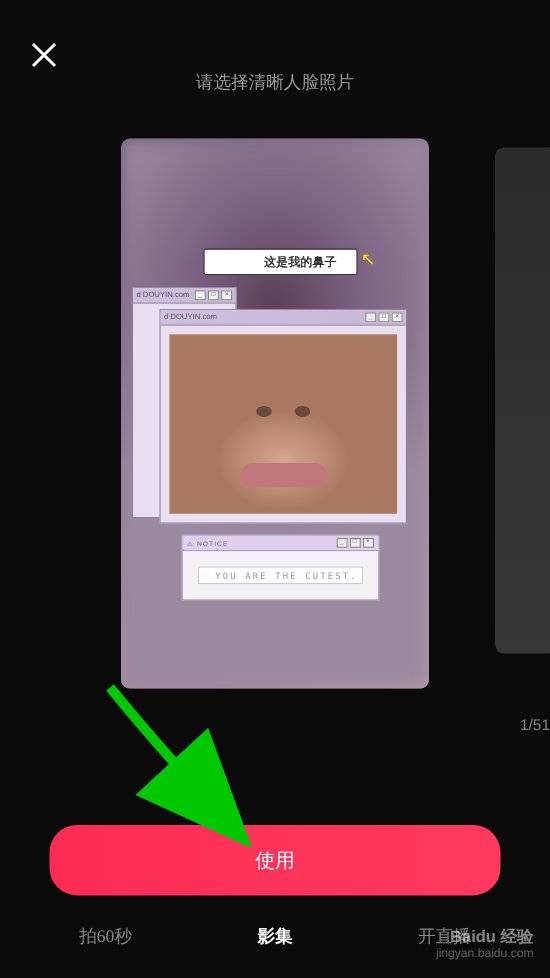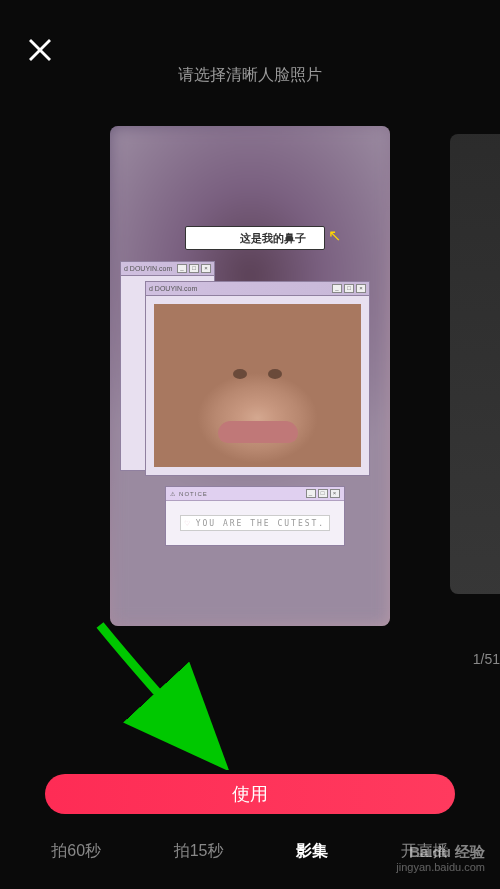--- a/index.html
+++ b/index.html
@@ -218,37 +218,38 @@
       color: #888;
       font-size: 14px;
       margin-top: 5px;
     }
     .use-btn {
       position: absolute;
       bottom: 75px;
       left: 50%;
       transform: translateX(-50%);
       width: 410px;
-      height: 40px;
+      height: 64px;
       background: linear-gradient(90deg, #fe2c55, #ff3a5e);
       border: none;
       border-radius: 25px;
       color: #fff;
       font-size: 18px;
       font-weight: 500;
       cursor: pointer;
     }
     .tabs {
       position: absolute;
       bottom: 22px;
       left: 0;
       right: 0;
       display: flex;
       justify-content: space-around;
       padding: 0 15px;
+      font-family: Liberation Serif, serif;
     }
     .tab {
       color: #888;
       font-size: 16px;
       cursor: pointer;
       padding: 5px 8px;
     }
     .tab.active {
       color: #fff;
       font-weight: 600;
@@ -355,21 +356,20 @@
       <polygon points="0,0 12,5 0,10" fill="#00c800"></polygon>
     </marker>
   </defs>
   <path d="M 15 5 Q 60 60 120 125" stroke="#00c800" stroke-width="9" fill="none" marker-end="url(#ah)"></path>
 </svg>
 
 <button class="use-btn">使用</button>
 
 <div class="tabs">
   <div class="tab">拍60秒</div>
-  <div class="tab">拍15秒</div>
   <div class="tab active">影集</div>
   <div class="tab">开直播</div>
 </div>
 
 <div class="watermark">
   <div class="brand">Baidu 经验</div>
   <div>jingyan.baidu.com</div>
 </div>
 
 </body></html>

